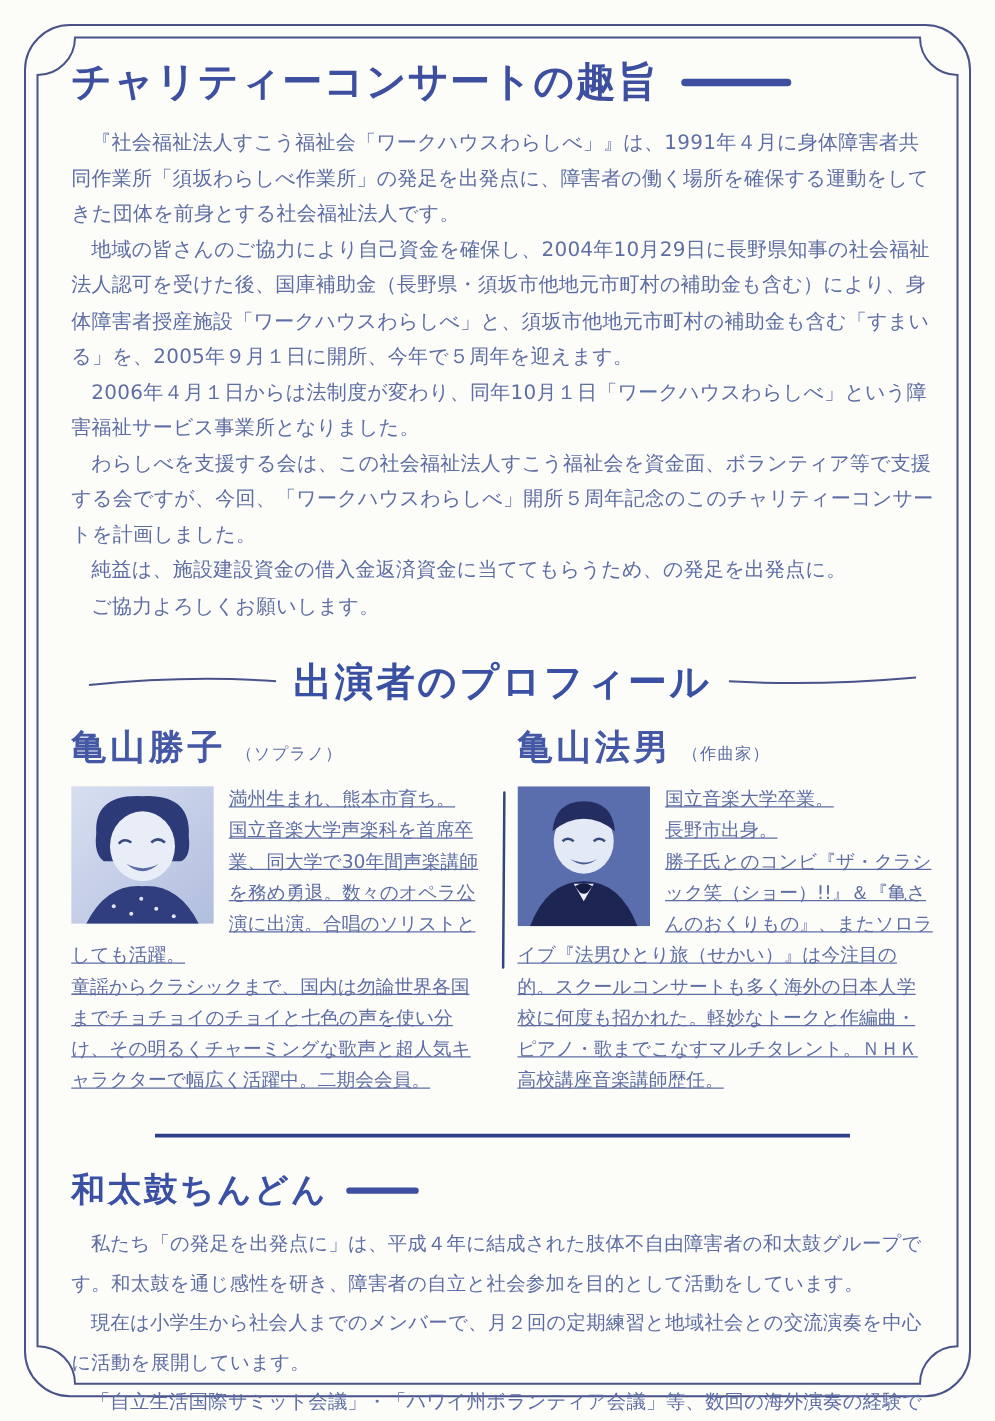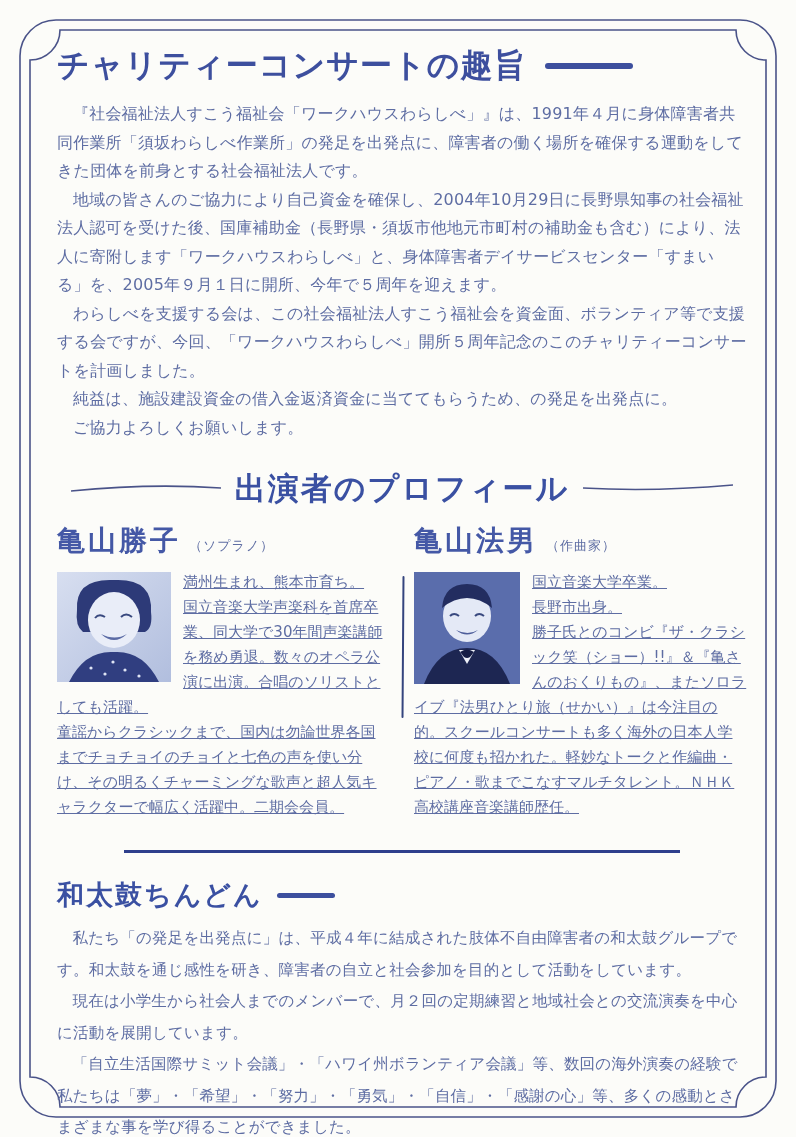--- a/index.html
+++ b/index.html
@@ -84,21 +84,22 @@
 
   <div class="content">
 
     <div class="purpose-head">
       <h1>チャリティーコンサートの趣旨</h1>
       <span class="dash lg"></span>
     </div>
 
     <section class="bodytext">
       <p>『社会福祉法人すこう福祉会「ワークハウスわらしべ」』は、1991年４月に身体障害者共同作業所「須坂わらしべ作業所」の発足を出発点に、障害者の働く場所を確保する運動をしてきた団体を前身とする社会福祉法人です。</p>
-      <p>地域の皆さんのご協力により自己資金を確保し、2004年10月29日に長野県知事の社会福祉法人認可を受けた後、国庫補助金（長野県・須坂市他地元市町村の補助金も含む）により、法人に寄附します「ワークハウスわらしべ」と、身体障害者デイサービスセンター「すまいる」を、2005年９月１日に開所、今年で５周年を迎えます。</p>
+      <p>地域の皆さんのご協力により自己資金を確保し、2004年10月29日に長野県知事の社会福祉法人認可を受けた後、国庫補助金（長野県・須坂市他地元市町村の補助金も含む）により、身体障害者授産施設「ワークハウスわらしべ」と、須坂市他地元市町村の補助金も含む「すまいる」を、2005年９月１日に開所、今年で５周年を迎えます。</p>
+      <p>2006年４月１日からは法制度が変わり、同年10月１日「ワークハウスわらしべ」という障害福祉サービス事業所となりました。</p>
       <p>わらしべを支援する会は、この社会福祉法人すこう福祉会を資金面、ボランティア等で支援する会ですが、今回、「ワークハウスわらしべ」開所５周年記念のこのチャリティーコンサートを計画しました。</p>
       <p>純益は、施設建設資金の借入金返済資金に当ててもらうため、の発足を出発点に。</p>
       <p>ご協力よろしくお願いします。</p>
     </section>
 
     <div class="profiles-head">
       <svg class="swash" width="150" height="14" viewBox="0 0 150 14">
         <path d="M0 9 Q 80 1 150 6" fill="none" stroke="#4a5389" stroke-width="1.6"></path>
       </svg>
       <h2>出演者のプロフィール</h2>

